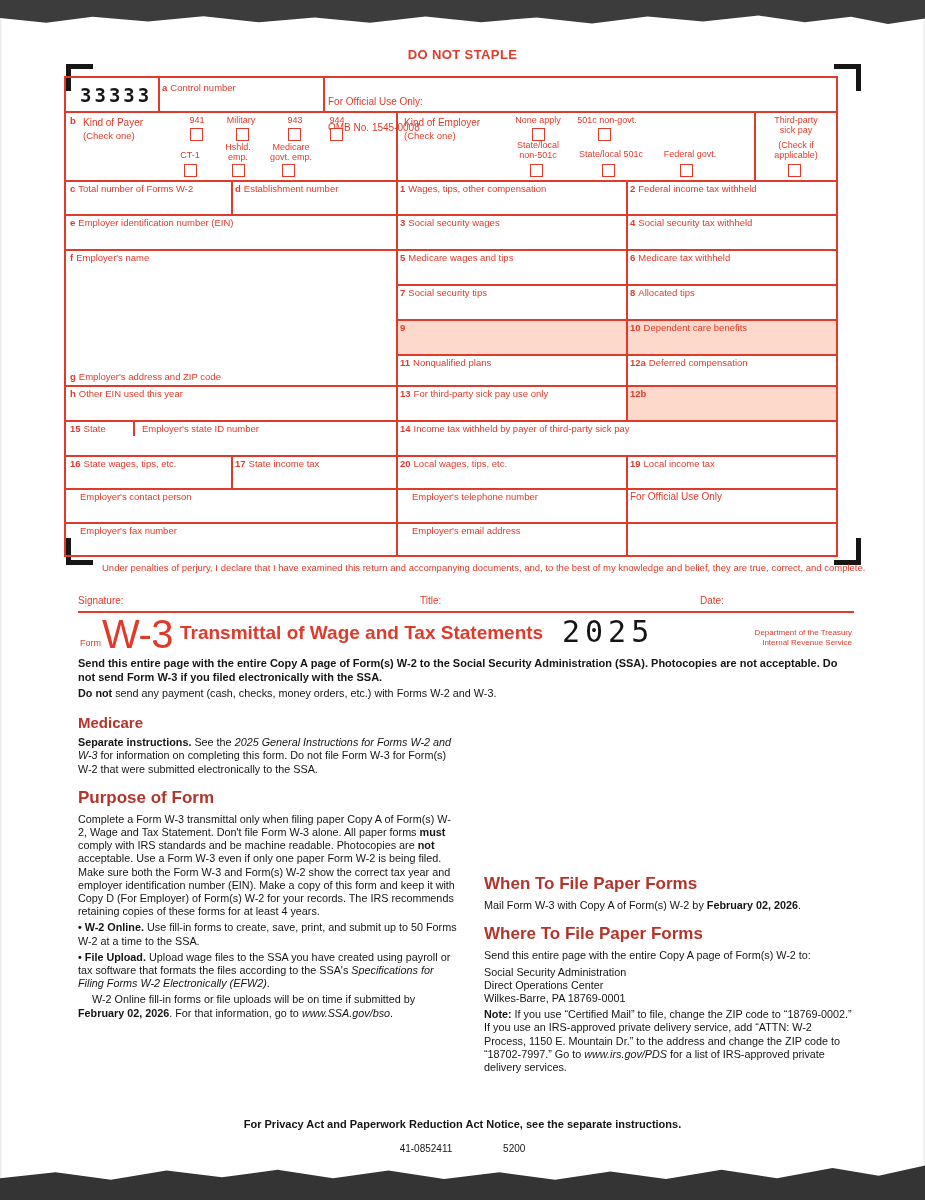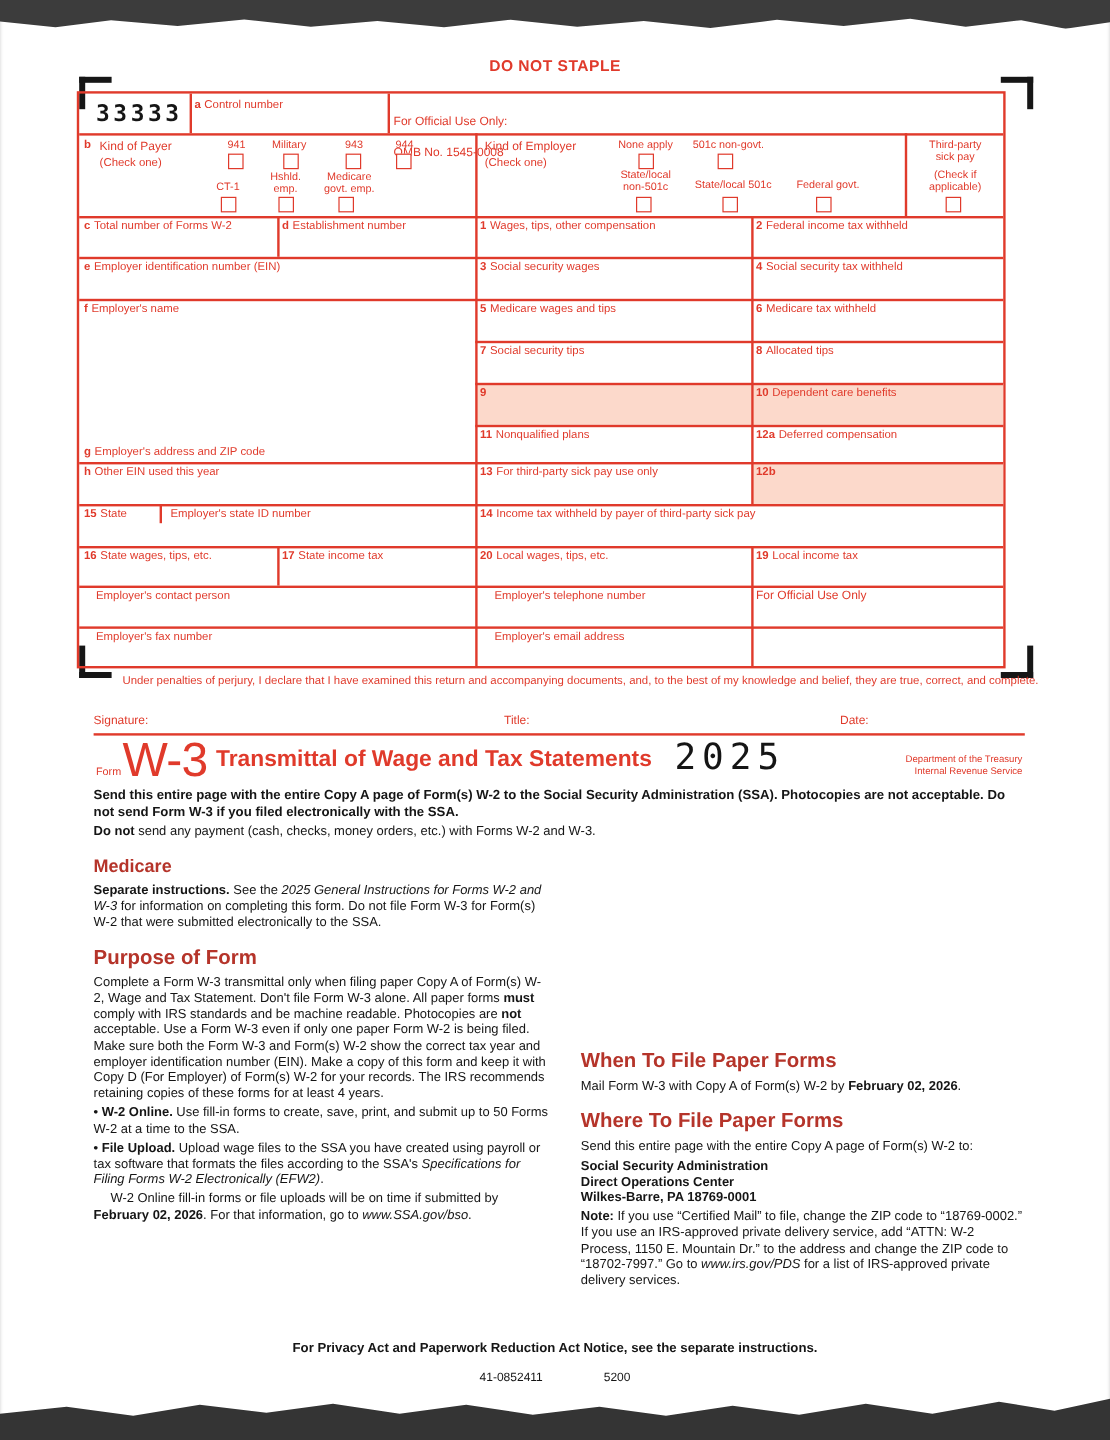--- a/index.html
+++ b/index.html
@@ -46,21 +46,21 @@
             line-height:9.5px;color:var(--red);}
   .instr{position:absolute;left:78px;top:656px;width:776px;color:var(--ink);}
   .instr p{margin:0 0 3px 0;font-size:10.8px;line-height:13.2px;}
   .intro-bold{font-weight:700;font-size:11px !important;line-height:14px !important;}
   .cols{display:flex;gap:26px;margin-top:6px;}
   .col-l{width:380px;}
   .col-r{width:370px;padding-top:168px;box-sizing:border-box;}
   .instr h3{color:var(--hred);font-size:17px;margin:12px 0 5px 0;font-weight:700;}
   .instr h3.sm{font-size:15px;margin-top:8px;}
   .indent{text-indent:14px;}
-  .addr{font-weight:700;white-space:pre-line;margin:5px 0 9px 56px;font-size:11.5px;line-height:14px;}
+  .addr{font-weight:400;white-space:pre-line;margin:5px 0 9px 56px;font-size:11.5px;line-height:14px;}
   .privacy{position:absolute;top:1118px;left:0;width:100%;text-align:center;font-weight:700;
            font-size:11px;color:var(--ink);}
   .catalog{position:absolute;top:1143px;left:0;width:100%;text-align:center;font-size:10px;color:var(--ink);}
   .catalog span{margin:0 24px;}
 </style>
 </head>
 <body>
 
 <div class="page">
 

